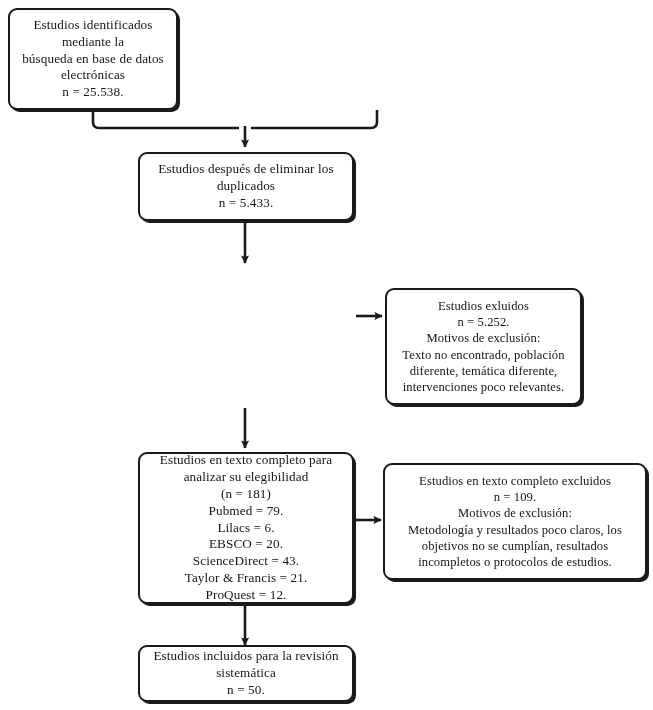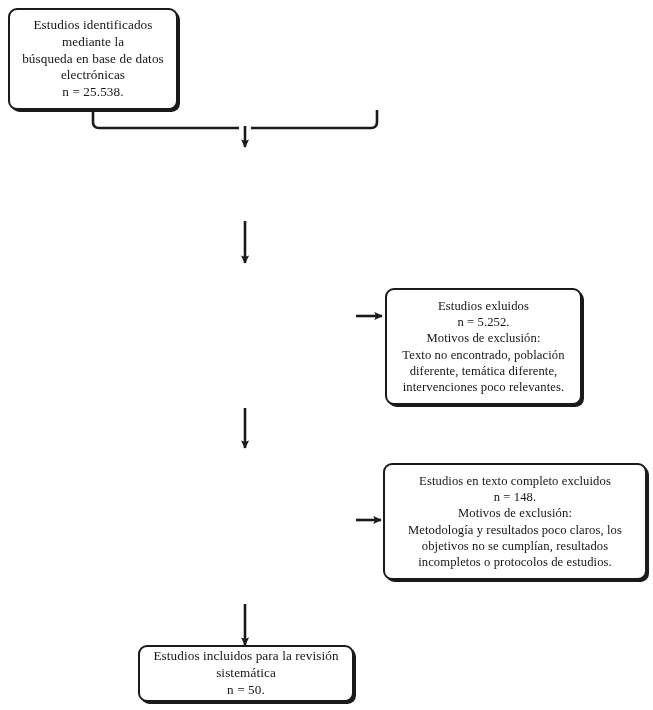--- a/index.html
+++ b/index.html
@@ -71,35 +71,51 @@
   </svg>
 
   <div class="node-box" style="left:8px; top:8px; width:170px; height:102px; font-size:13.2px;">
     <div class="node-text">Estudios identificados mediante la
 búsqueda en base de datos
 electrónicas
 n = 25.538.</div>
   </div>
 
 
+  <div class="node-box" style="left:138px; top:152px; width:216px; height:69px; font-size:13.2px;">
+    <div class="node-text">Estudios después de eliminar los
+duplicados
+n =  5.433.</div>
+  </div>
 
 
   <div class="node-box" style="left:385px; top:268px; width:197px; height:117px; font-size:12.6px;margin-top:20px;">
     <div class="node-text">Estudios exluidos
 n = 5.252.
 Motivos de exclusión:
 Texto no encontrado, población
 diferente, temática diferente,
 intervenciones poco relevantes.</div>
   </div>
 
+  <div class="node-box" style="left:138px; top:452px; width:216px; height:152px; font-size:13.2px;">
+    <div class="node-text">Estudios en texto completo para
+analizar su elegibilidad
+(n = 181)
+Pubmed = 79.
+Lilacs = 6.
+EBSCO = 20.
+ScienceDirect = 43.
+Taylor &amp; Francis = 21.
+ProQuest = 12.</div>
+  </div>
 
   <div class="node-box" style="left:383px; top:463px; width:264px; height:117px; font-size:12.6px;">
     <div class="node-text">Estudios en texto completo excluidos
-n = 148.
+n = 109.
 Motivos de exclusión:
 Metodología y resultados poco claros, los
 objetivos no se cumplían, resultados
 incompletos o protocolos de estudios.</div>
   </div>
 
   <div class="node-box" style="left:138px; top:645px; width:216px; height:57px; font-size:13.2px;">
     <div class="node-text">Estudios incluidos para la revisión
 sistemática
 n = 50.</div>

